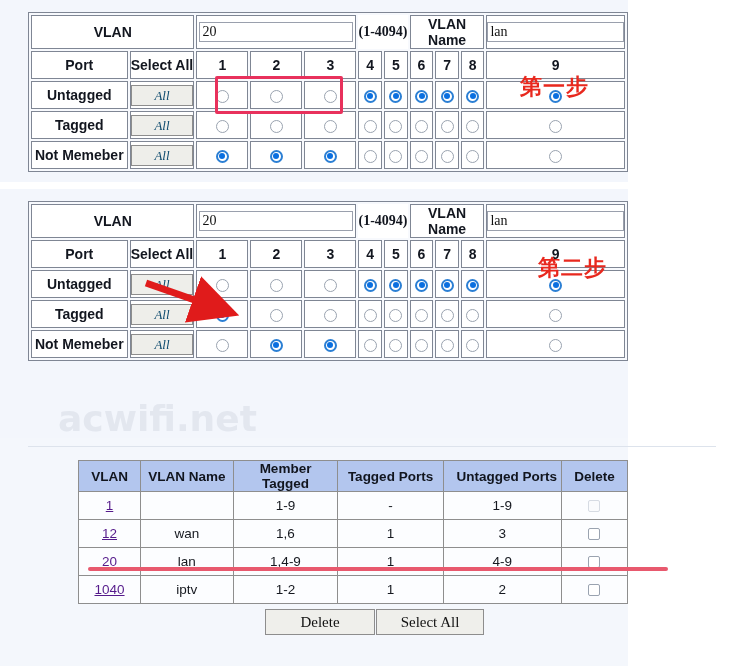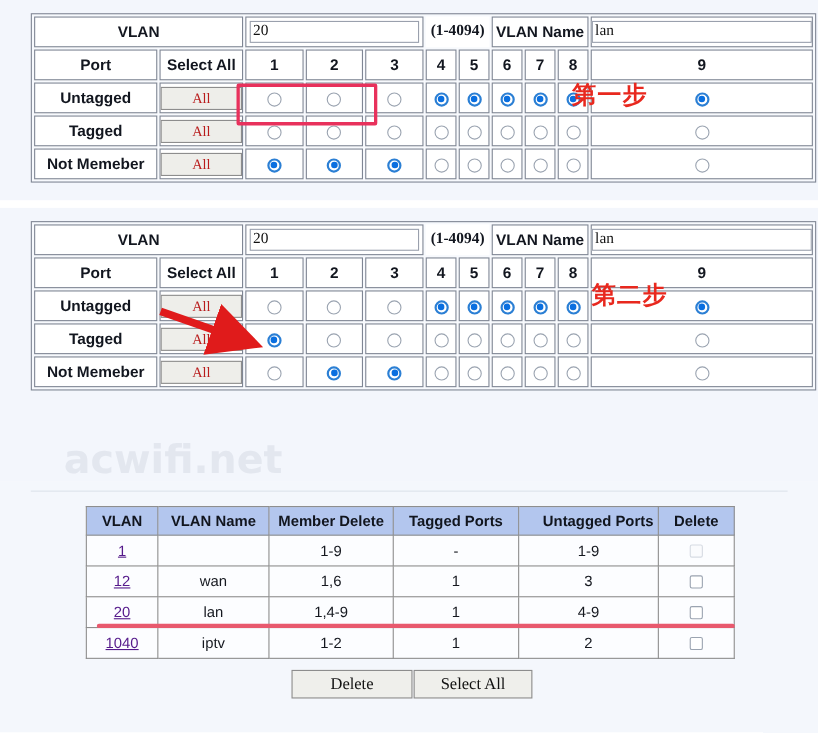--- a/index.html
+++ b/index.html
@@ -5,21 +5,21 @@
   html,body{margin:0;padding:0;}
   body{
     width:744px;height:666px;
     background:#ffffff;
     font-family:"Liberation Sans", sans-serif;
     position:relative;overflow:hidden;
   }
   .panel{
     position:absolute;
     background:#f3f6fc;
-    left:0;width:744px;
+    left:0;width:628px;
   }
   #panel-step1{top:0;height:182px;}
   #panel-step2{top:189px;height:249px;}
   #panel-list{top:438px;height:228px;background:#f4f7fc;}
 
   
   .cfg-wrap{position:absolute;left:28px;top:12px;}
   table.cfg{border-collapse:separate;border-spacing:2px;background:#f7f9fd;
     border:1px solid #7f8694;}
   table.cfg td{
@@ -45,21 +45,21 @@
     font-family:"Liberation Serif",serif;font-size:14px;
     padding:0 2px;box-sizing:border-box;color:#111;background:#fff;
   }
   td.rowlabel{width:110px;background:#b3c6ee;font-size:13px;}
   td.selall{width:74px;background:#b3c6ee;font-size:13px;}
   td.selallbtn{width:74px;background:#fff;padding:2px;}
   .allbtn{
     display:block;width:100%;height:21px;line-height:19px;
     background:#eeeeea;border:1px solid #8d8d8d;
     font-family:"Liberation Serif",serif;font-size:13px;font-weight:normal;
-    color:#b91c1c;text-align:center;box-sizing:border-box;
+    color:#0c4a6e;text-align:center;box-sizing:border-box;font-style:italic;
   }
   td.portnum{width:26px;background:#fff;font-weight:normal;font-size:13px;
     font-family:"Liberation Sans",sans-serif;}
   td.rad{width:26px;background:#fdfdff;}
   .radio{
     width:13px;height:13px;border-radius:50%;
     border:1px solid #9aa3b0;background:#fff;
     display:inline-block;box-sizing:border-box;vertical-align:middle;
   }
   .radio.on{
@@ -323,21 +323,21 @@
 
 <div class="panel" id="panel-list">
   <div id="watermark" style="top:-40px;">acwifi.net</div>
   <div class="divider" style="top:8px;"></div>
 
   <table id="vlan-table" style="top:22px;">
     <thead>
       <tr>
         <th class="col-vlan">VLAN</th>
         <th class="col-name">VLAN Name</th>
-        <th class="col-member">Member Delete</th>
+        <th class="col-member">Member Tagged</th>
         <th class="col-tagged">Tagged Ports</th>
         <th class="col-untagged">Untagged Ports</th>
         <th class="col-delete">Delete</th>
       </tr>
     </thead>
     <tbody>
       <tr>
         <td class="c-vlan"><a href="#">1</a></td>
         <td></td>
         <td>1-9</td>

